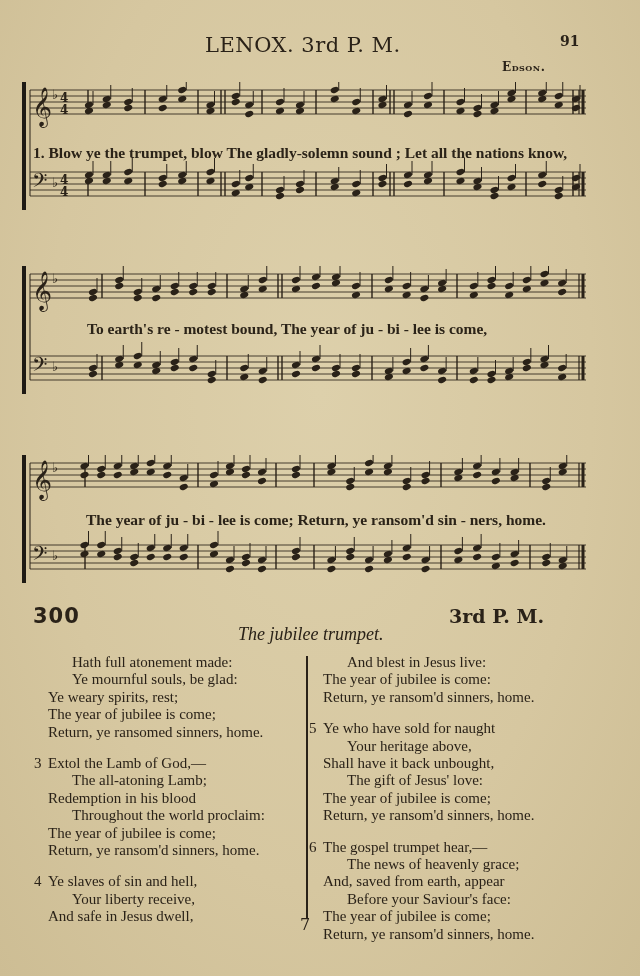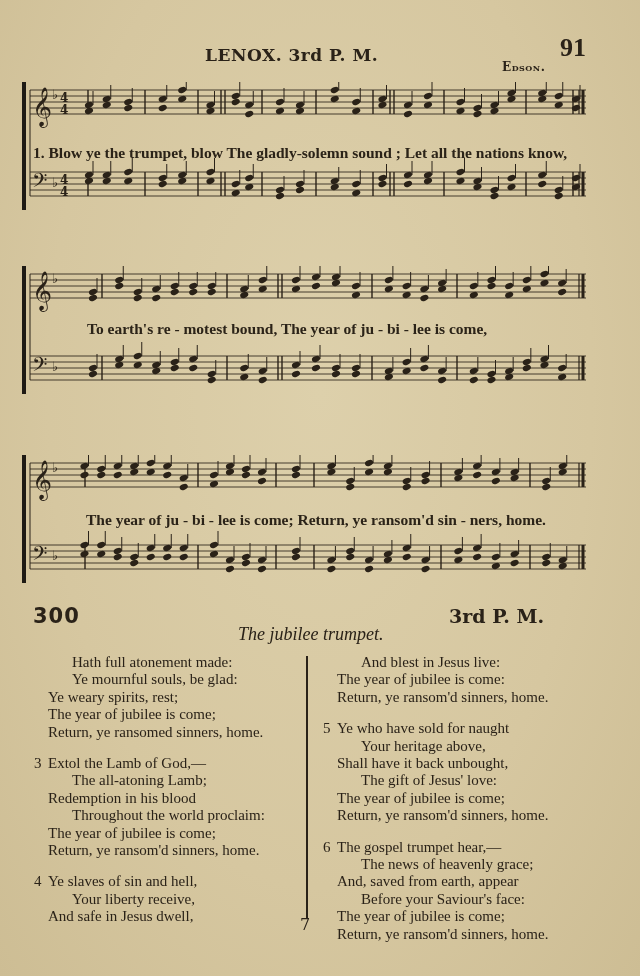--- a/index.html
+++ b/index.html
@@ -1,22 +1,22 @@
 <!DOCTYPE html>
 <html><head>
 <meta charset="utf-8">
 <style>
   html,body{margin:0;padding:0;}
   body{width:640px;height:976px;background:#d8c9a3;position:relative;overflow:hidden;
        font-family:"DejaVu Serif","Liberation Serif",serif;color:#2a2218;}
   .page{position:absolute;inset:0;background:
         radial-gradient(ellipse at 50% 40%, #ddd0ab 0%, #d6c7a0 60%, #cdbd94 100%);}
   .abs{position:absolute;white-space:nowrap;}
-  .hdr-title{left:205px;top:33px;font-size:17px;font-weight:bold;letter-spacing:0.5px;margin-top:12px;}
-  .hdr-page{left:560px;top:33px;font-size:26px;font-weight:bold;font-family:Liberation Serif, serif;}
+  .hdr-title{left:205px;top:33px;font-size:21px;font-weight:normal;letter-spacing:0.5px;}
+  .hdr-page{left:560px;top:33px;font-size:14px;font-weight:bold;}
   .composer{left:502px;top:60px;font-size:12px;font-weight:bold;font-variant:small-caps;letter-spacing:0.5px;}
   .lyric{font-family:"Liberation Serif",serif;font-size:15.5px;font-weight:bold;color:#2b2318;}
   .system-bar{position:absolute;left:22px;width:4px;background:#1e1a14;}
   svg.staff{position:absolute;left:26px;}
   .hymn-num{left:33px;top:604px;font-size:21px;font-weight:900;letter-spacing:1px;font-family:"DejaVu Sans",sans-serif;}
   .hymn-meter{left:449px;top:605px;font-size:19px;font-weight:bold;}
   .hymn-subtitle{left:238px;top:624px;font-size:18px;font-style:italic;font-family:"Liberation Serif",serif;}
   .col{position:absolute;font-family:"Liberation Serif",serif;font-size:15px;line-height:17.4px;}
   .col .stanza{margin-bottom:14px;}
   .col .line{white-space:nowrap;}
@@ -594,21 +594,21 @@
         <div class="line">The year of jubilee is come;</div>
         <div class="line">Return, ye ransom'd sinners, home.</div>
       </div>
       <div class="stanza">
         <div class="line"><span class="num">4</span>Ye slaves of sin and hell,</div>
         <div class="line ind">Your liberty receive,</div>
         <div class="line">And safe in Jesus dwell,</div>
       </div>
     </div>
   <div class="divider"></div>
-  <div class="col" id="col-right" style="left:337px;top:654px;">
+  <div class="col" id="col-right" style="left:323px;top:654px;">
       <div class="stanza">
         <div class="line ind">And blest in Jesus live:</div>
         <div class="line">The year of jubilee is come:</div>
         <div class="line">Return, ye ransom'd sinners, home.</div>
       </div>
       <div class="stanza">
         <div class="line"><span class="num">5</span>Ye who have sold for naught</div>
         <div class="line ind">Your heritage above,</div>
         <div class="line">Shall have it back unbought,</div>
         <div class="line ind">The gift of Jesus' love:</div>

